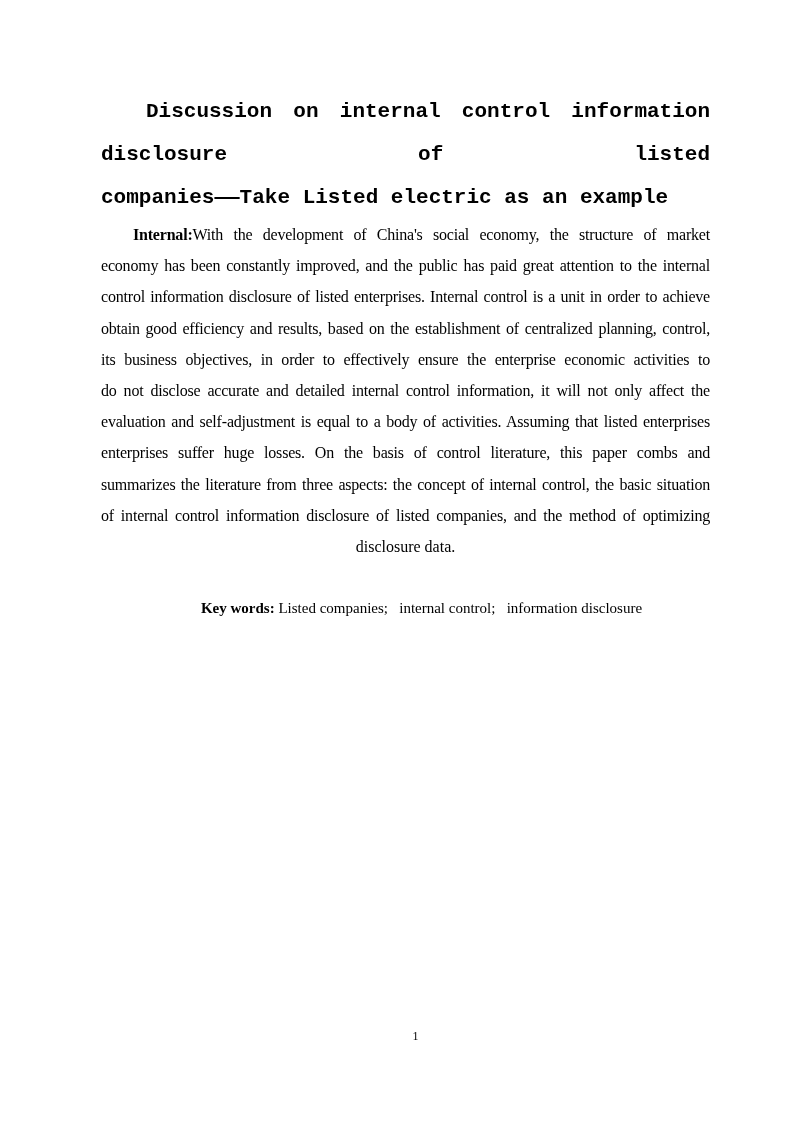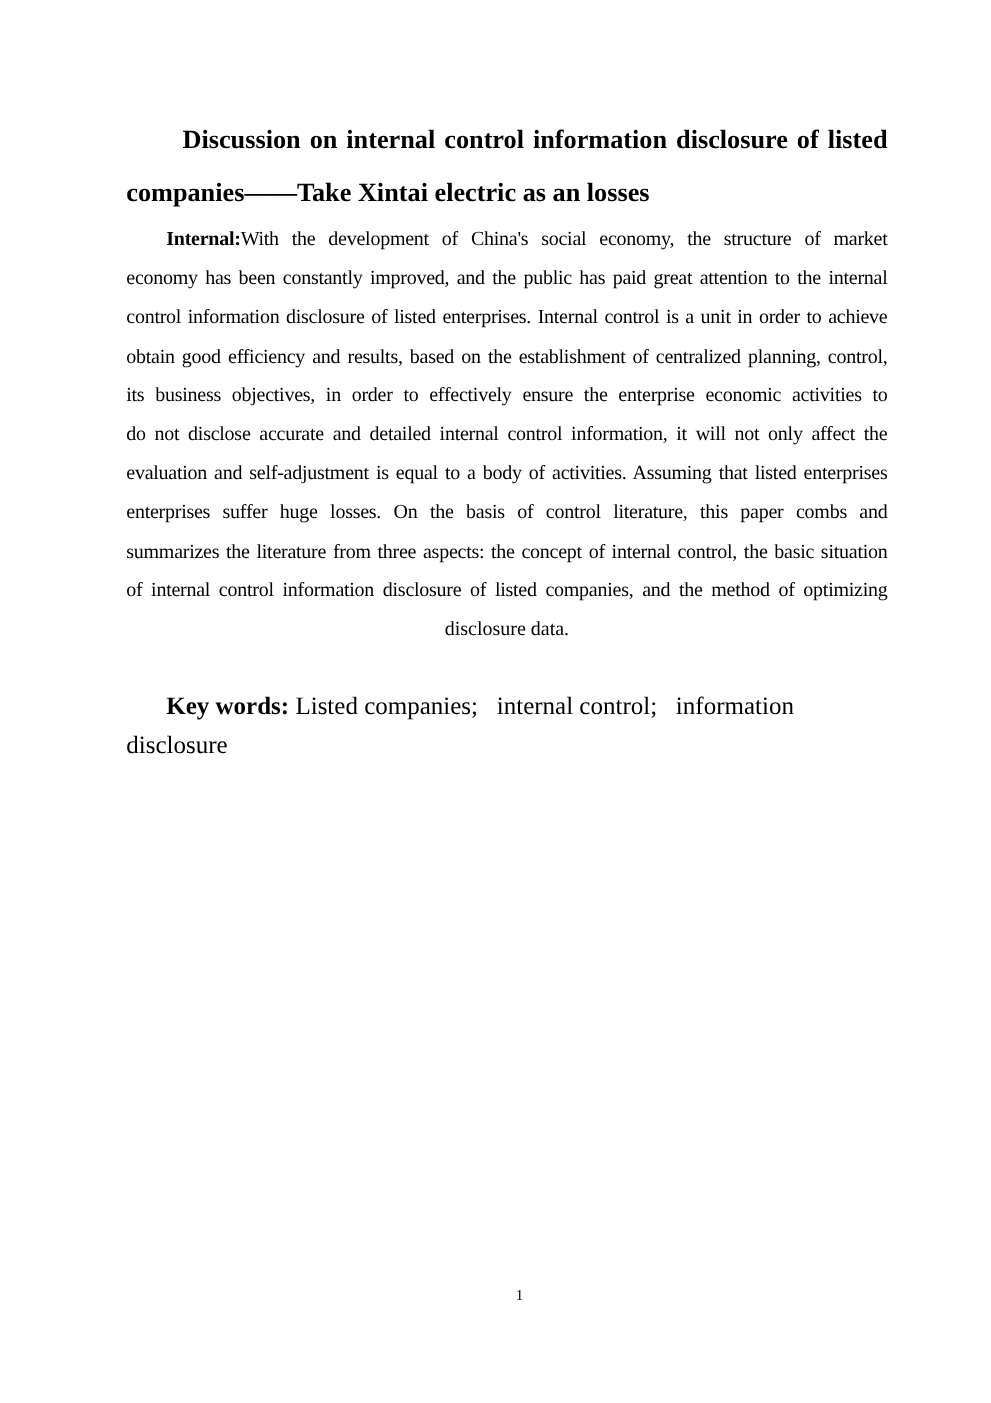--- a/index.html
+++ b/index.html
@@ -16,20 +16,21 @@
     color: #000000;
     font-family: "Liberation Serif", "DejaVu Serif", serif;
     box-sizing: border-box;
     padding: 90px 83px 0 101px;
     overflow: hidden;
   }
   .doc-title {
     font-weight: bold;
     font-size: 21px;
     line-height: 43px;
+    font-family: Liberation Mono, monospace;
   }
   .title-line {
     text-align: left;
   }
   .title-line.jlast {
     text-align: justify;
     text-align-last: justify;
     word-spacing: -1px;
   }
   .title-indent {
@@ -48,44 +49,45 @@
     word-spacing: -1.5px;
     letter-spacing: -0.2px;
   }
   .indent2 {
     text-indent: 32px;
   }
   .bold {
     font-weight: bold;
   }
   .keywords {
-    font-size: 20px;
+    font-size: 15px;
     line-height: 31px;
     margin-top: 31px;
     text-indent: 32px;
+    text-align: center;
   }
   .footer {
     position: absolute;
     left: 0;
     right: 0;
     top: 1029px;
     text-align: center;
     padding-left: 38px;
     font-size: 12px;
     line-height: 14px;
   }
 </style>
 </head>
 <body>
 
 <div class="page">
 
   <div class="doc-title">
     <div class="title-line jlast title-indent">Discussion on internal control information disclosure of listed</div>
-    <div class="title-line">companies——Take Xintai electric as an losses</div>
+    <div class="title-line">companies——Take Listed electric as an example</div>
   </div>
 
   <div class="abstract">
     <div class="aline j indent2"><span class="bold">Internal:</span><span>With the development of China's social economy, the structure of market</span></div>
     <div class="aline j">economy has been constantly improved, and the public has paid great attention to the internal</div>
     <div class="aline j">control information disclosure of listed enterprises. Internal control is a unit in order to achieve</div>
     <div class="aline j">obtain good efficiency and results, based on the establishment of centralized planning, control,</div>
     <div class="aline j">its business objectives, in order to effectively ensure the enterprise economic activities to</div>
     <div class="aline j">do not disclose accurate and detailed internal control information, it will not only affect the</div>
     <div class="aline j">evaluation and self-adjustment is equal to a body of activities. Assuming that listed enterprises</div>

